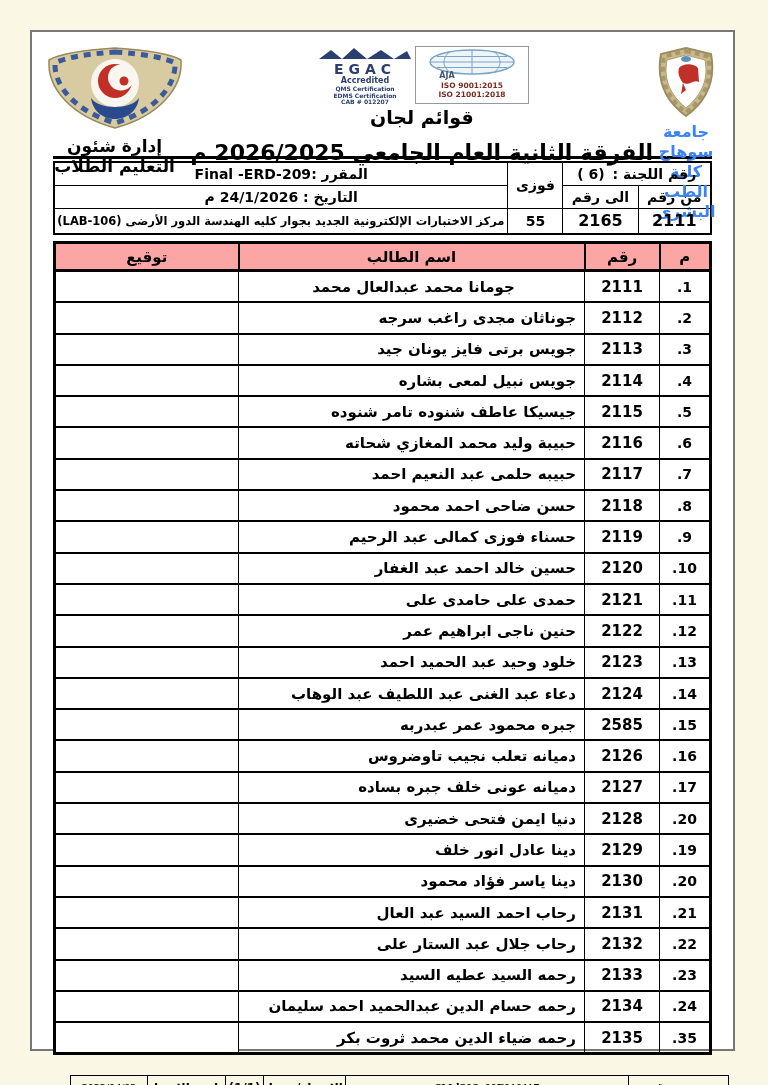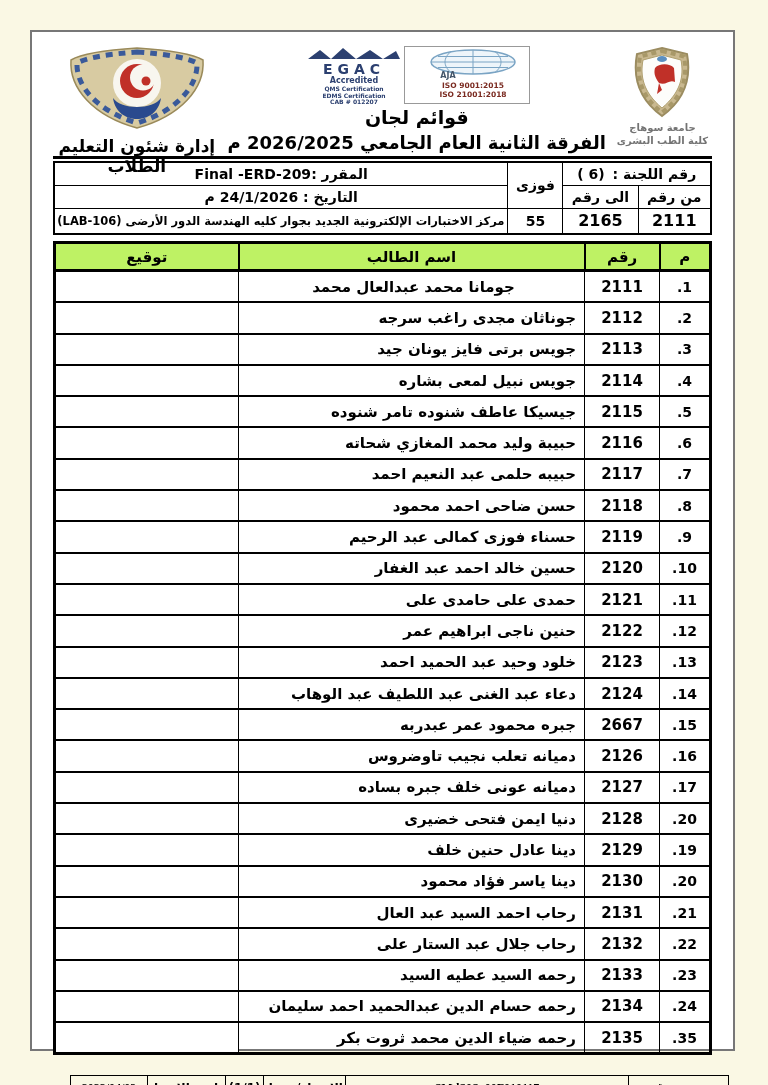--- a/index.html
+++ b/index.html
@@ -17,50 +17,50 @@
     background:#ffffff;
     border:2px solid #777;
     direction:rtl;
   }
   
   .header-row{
     display:flex;align-items:flex-start;
     margin:14px 14px 0 14px;height:104px;
   }
   .uni-block{width:132px;text-align:center;}
-  .uni-block .cap{font-size:10px;line-height:1.25;color:#737373;}
+  .uni-block .cap{font-size:16px;line-height:1.25;color:#3b82f6;}
   .center-block{flex:1;text-align:center;}
   .logos-row{direction:ltr;display:flex;justify-content:center;align-items:flex-start;height:58px;}
   .doc-title{font-size:19px;margin-top:2px;}
-  .doc-subtitle{font-size:18px;white-space:nowrap;margin-top:4px;}
+  .doc-subtitle{font-size:22px;white-space:nowrap;margin-top:12px;}
   .admin-block{width:212px;text-align:center;}
   .admin-block .cap{font-size:17px;margin-top:2px;}
   .egac-box{width:100px;}
-  .aja-box{width:112px;border:1px solid #999;background:#fff;padding-left:12px;}
+  .aja-box{width:112px;border:1px solid #999;background:#fff;}
   
   .info-wrap{
     margin:6px 21px 0 21px;
     border-top:3px solid #000;
     padding-top:2px;
   }
   table{border-collapse:collapse;table-layout:fixed;width:100%;}
   .info-table{border:2px solid #000;}
   .info-table td{
     border:1px solid #000;text-align:center;vertical-align:middle;
     padding:0 3px;font-size:14px;overflow:hidden;white-space:nowrap;
   }
   .info-table .big-num{font-size:16px;}
   .info-table .venue{font-size:11.5px;}
   .r1{height:23px;} .r2{height:23px;} .r3{height:26px;}
   .ltr-inline{direction:ltr;unicode-bidi:isolate;display:inline-block;margin-right:3px;}
   
   .main-wrap{margin:6px 21px 0 21px;}
   .main-table{border:3px solid #000;}
   .main-table th{
-    background:#bef264;border:2px solid #000;border-bottom:3px solid #000;
+    background:#fca5a5;border:2px solid #000;border-bottom:3px solid #000;
     font-size:15px;height:25px;padding:0;
   }
   .main-table td{
     border:2px solid #000;border-left-width:1px;border-right-width:1px;
     height:29.3px;padding:0 4px;font-size:15px;vertical-align:middle;
     overflow:hidden;white-space:nowrap;
   }
   .main-table td.serial{font-size:14px;text-align:center;border-right-width:2px;}
   .main-table td.number{font-size:15px;text-align:center;}
   .main-table td.name{text-align:right;padding-right:8px;padding-left:12px;}
@@ -281,21 +281,21 @@
 
     <tr>
       <td class="serial">14.</td>
       <td class="number">2124</td>
       <td class="name">دعاء عبد الغنى عبد اللطيف عبد الوهاب</td>
       <td class="sig"></td>
     </tr>
 
     <tr>
       <td class="serial">15.</td>
-      <td class="number">2667</td>
+      <td class="number">2585</td>
       <td class="name">جبره محمود عمر عبدربه</td>
       <td class="sig"></td>
     </tr>
 
     <tr>
       <td class="serial">16.</td>
       <td class="number">2126</td>
       <td class="name">دميانه تعلب نجيب تاوضروس</td>
       <td class="sig"></td>
     </tr>
@@ -310,21 +310,21 @@
     <tr>
       <td class="serial">20.</td>
       <td class="number">2128</td>
       <td class="name">دنيا ايمن فتحى خضيرى</td>
       <td class="sig"></td>
     </tr>
 
     <tr>
       <td class="serial">19.</td>
       <td class="number">2129</td>
-      <td class="name">دينا عادل حنين خلف</td>
+      <td class="name">دينا عادل انور خلف</td>
       <td class="sig"></td>
     </tr>
 
     <tr>
       <td class="serial">20.</td>
       <td class="number">2130</td>
       <td class="name">دينا ياسر فؤاد محمود</td>
       <td class="sig"></td>
     </tr>
 

